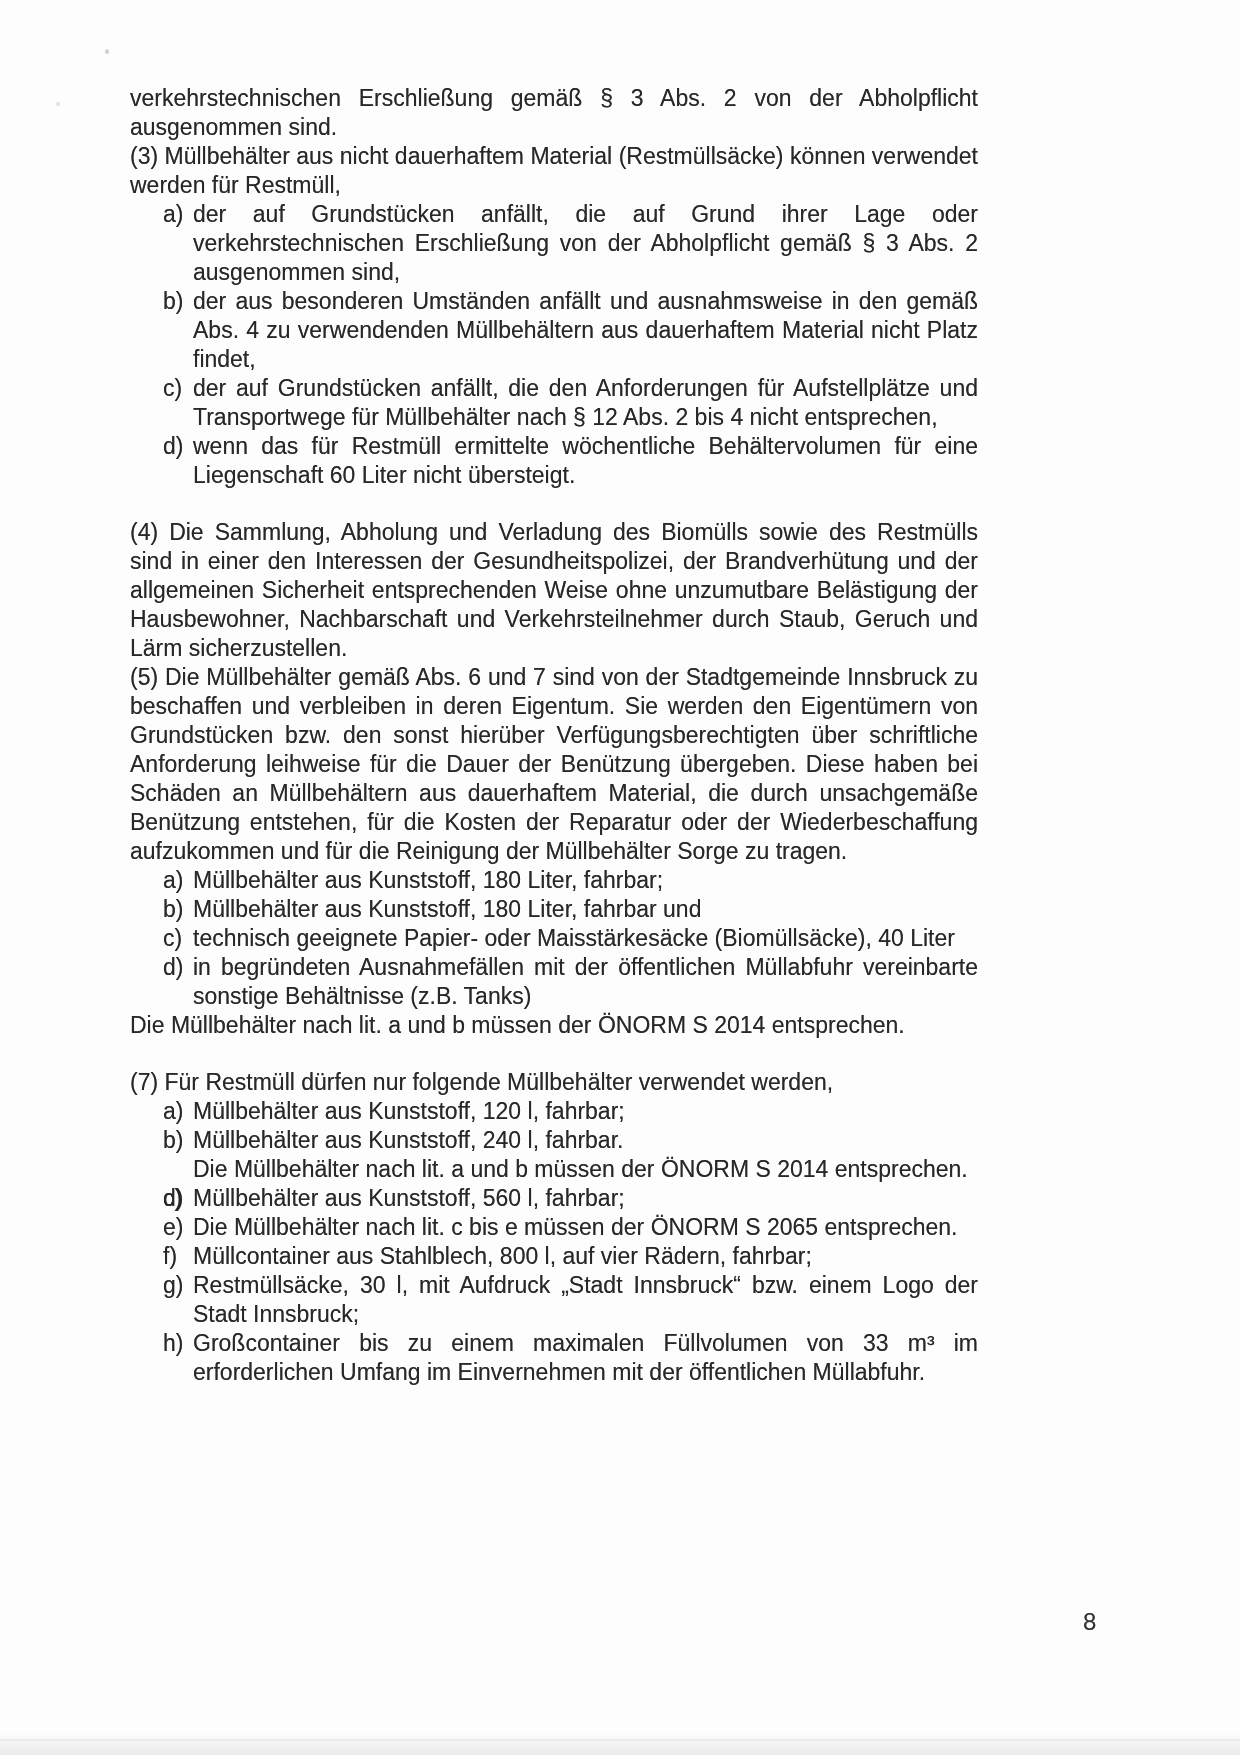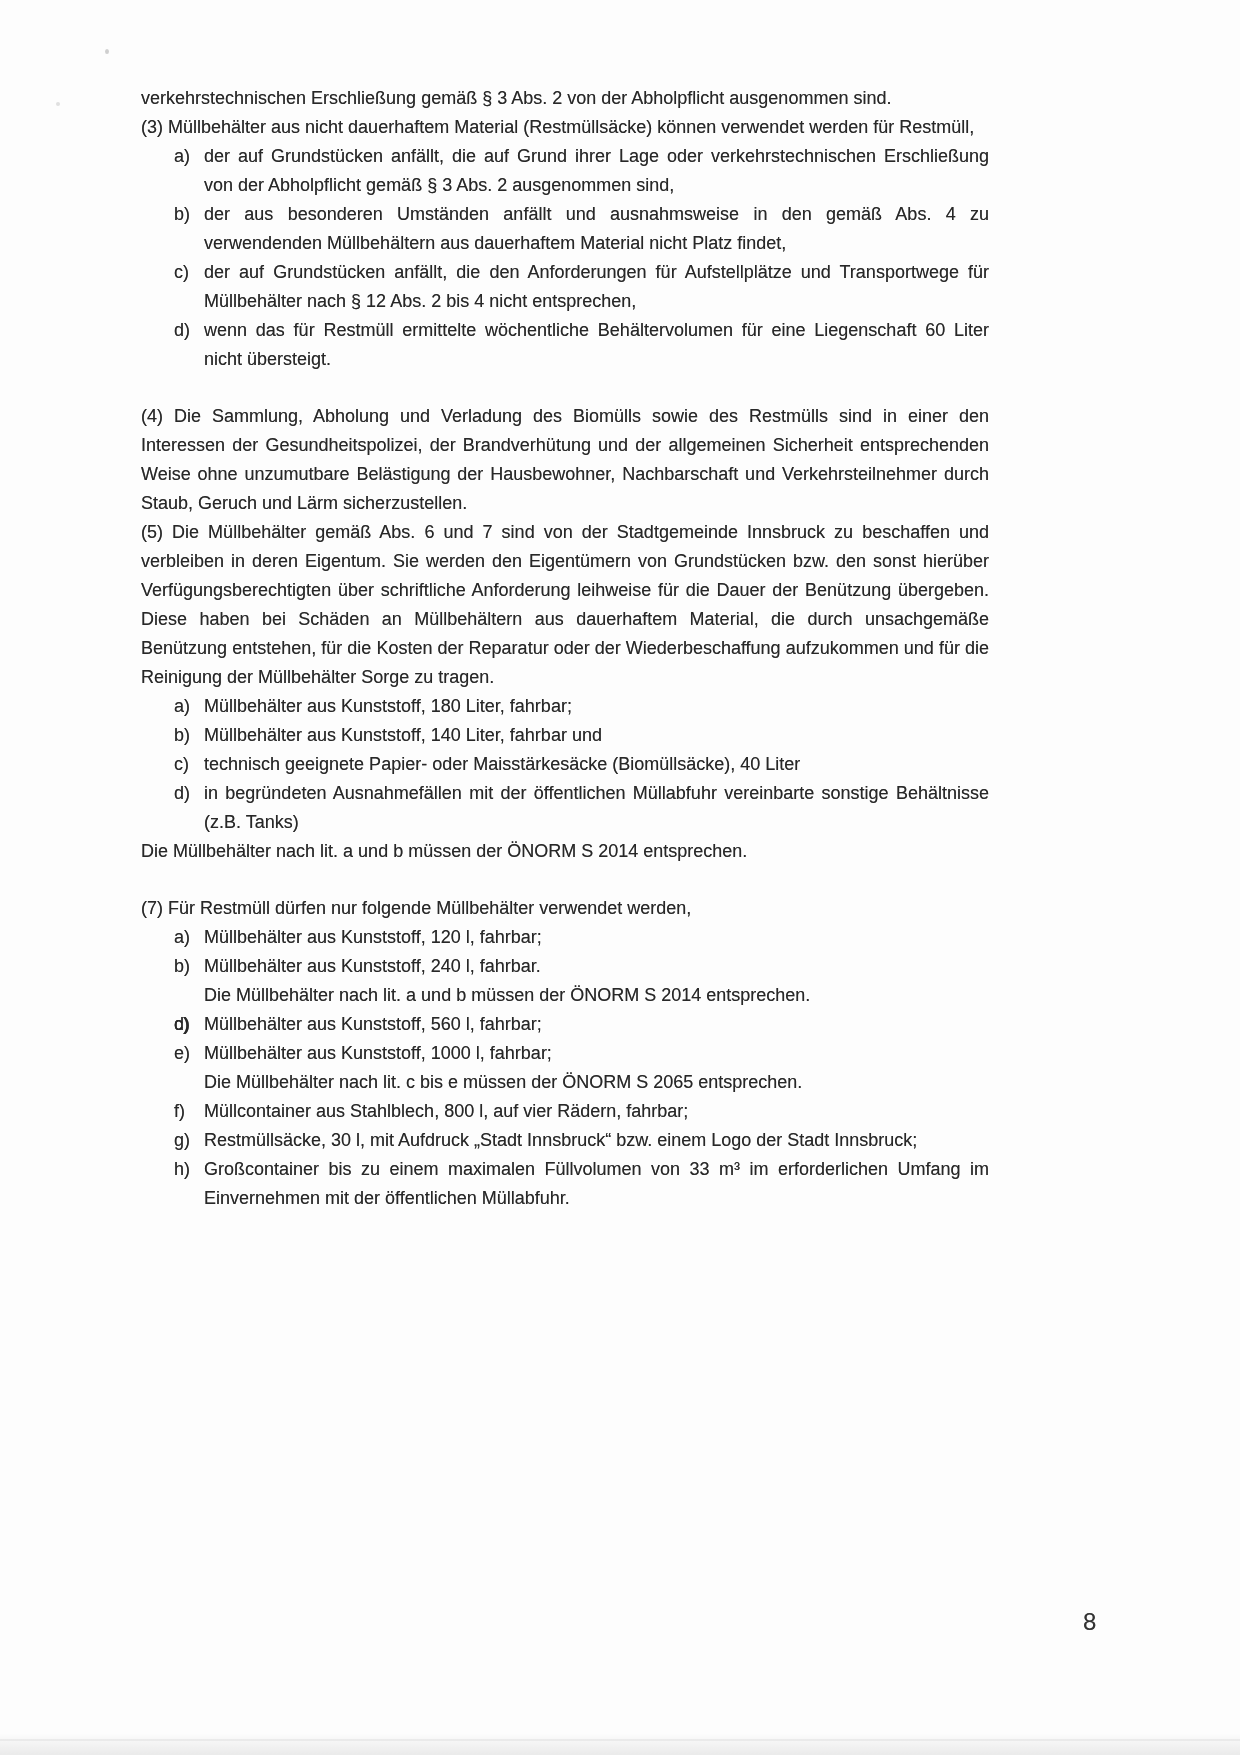--- a/index.html
+++ b/index.html
@@ -10,24 +10,24 @@
     width: 1240px;
     height: 1755px;
     position: relative;
     background: #fdfdfd;
     overflow: hidden;
     font-family: "Liberation Sans", "DejaVu Sans", sans-serif;
     color: #282828;
   }
   .doc {
     position: absolute;
-    left: 141px;
+    left: 130px;
     top: 84px;
     width: 848px;
-    font-size: 18px;
+    font-size: 23px;
     line-height: 29px;
     text-align: justify;
     text-shadow: 0 0 0.5px rgba(40,40,40,0.55);
   }
   .block { margin: 0 0 28px 0; }
   .block:last-child { margin-bottom: 12px; }
   .para { margin: 0; }
   .list { margin: 0; }
   .li {
     position: relative;
@@ -118,21 +118,21 @@
   <p class="para block">(5) Die Müllbehälter gemäß Abs. 6 und 7 sind von der Stadtgemeinde Innsbruck zu beschaffen und verbleiben in deren Eigentum. Sie werden den Eigentümern von Grundstücken bzw. den sonst hierüber Verfügungsberechtigten über schriftliche Anforderung leihweise für die Dauer der Benützung übergeben. Diese haben bei Schäden an Müllbehältern aus dauerhaftem Material, die durch unsachgemäße Benützung entstehen, für die Kosten der Reparatur oder der Wiederbeschaffung aufzukommen und für die Reinigung der Müllbehälter Sorge zu tragen.</p>
 
   <div class="block">
     <div class="list">
       <div class="li">
         <span class="marker">a)</span>
         <span>Müllbehälter aus Kunststoff, 180 Liter, fahrbar;</span>
       </div>
       <div class="li">
         <span class="marker">b)</span>
-        <span>Müllbehälter aus Kunststoff, 140 Liter, fahrbar und</span>
+        <span>Müllbehälter aus Kunststoff, 180 Liter, fahrbar und</span>
       </div>
       <div class="li">
         <span class="marker">c)</span>
         <span>technisch geeignete Papier- oder Maisstärkesäcke (Biomüllsäcke), 40 Liter</span>
       </div>
       <div class="li">
         <span class="marker">d)</span>
         <span>in begründeten Ausnahmefällen mit der öffentlichen Müllabfuhr vereinbarte sonstige Behältnisse (z.B. Tanks)</span>
       </div>
     </div>
@@ -153,21 +153,20 @@
       <p class="para note-indent">Die Müllbehälter nach lit. a und b müssen der ÖNORM S 2014 entsprechen.</p>
       <div class="li">
         <span class="marker">c)</span>
       </div>
       <div class="li">
         <span class="marker">d)</span>
         <span>Müllbehälter aus Kunststoff, 560 l, fahrbar;</span>
       </div>
       <div class="li">
         <span class="marker">e)</span>
-        <span>Müllbehälter aus Kunststoff, 1000 l, fahrbar;</span>
       </div>
       <p class="para note-indent">Die Müllbehälter nach lit. c bis e müssen der ÖNORM S 2065 entsprechen.</p>
       <div class="li">
         <span class="marker">f)</span>
         <span>Müllcontainer aus Stahlblech, 800 l, auf vier Rädern, fahrbar;</span>
       </div>
       <div class="li">
         <span class="marker">g)</span>
         <span>Restmüllsäcke, 30 l, mit Aufdruck „Stadt Innsbruck“ bzw. einem Logo der Stadt Innsbruck;</span>
       </div>

